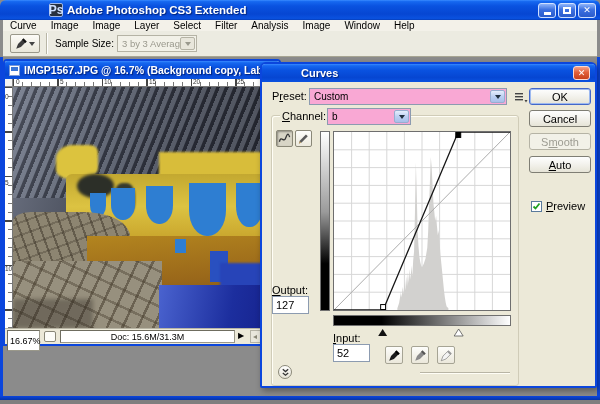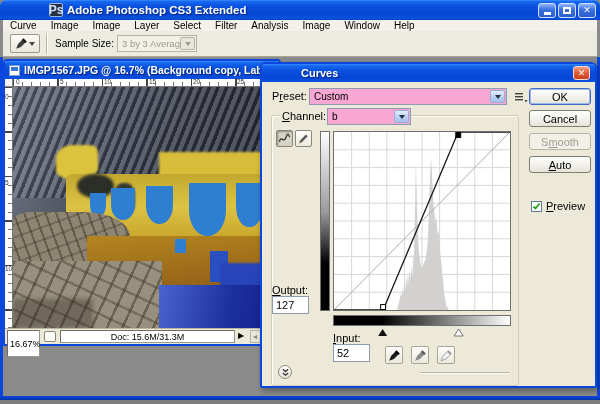--- a/index.html
+++ b/index.html
@@ -81,21 +81,21 @@
   .ph-brown{left:28%;top:62%;width:72%;height:23%;background:linear-gradient(175deg,#b3851f,#9a681a 70%,#8a5c18);}
   .bluerect{background:#2950c0;}
   .ph-botcob{left:0;top:72%;width:56%;height:28%;background:#97907e;
     background-image:repeating-linear-gradient(115deg,rgba(70,60,45,.55) 0 2.5px,transparent 2.5px 14px),
                      repeating-linear-gradient(25deg,rgba(70,60,45,.4) 0 2.5px,transparent 2.5px 16px);}
   .ph-puddle{left:55%;top:82%;width:45%;height:18%;background:linear-gradient(100deg,#4a63cf,#1c2e9e 60%,#15208a);}
   .ph-puddle2{left:78%;top:73%;width:22%;height:13%;background:#2744b8;filter:blur(1px);}
   .ph-shadow{left:0;top:88%;width:30%;height:12%;background:rgba(40,35,30,.35);filter:blur(2px);}
   .doc-status{position:absolute;left:0;bottom:0;right:0;height:16px;background:#ece9d8;border-top:1px solid #b8b5a5;font-size:9px;}
   .sunken{border:1px solid #9a988a;border-top-color:#6f6d60;border-left-color:#6f6d60;background:#fff;}
-  .zoom-box{position:absolute;left:2px;top:1px;width:33px;height:27px;display:flex;align-items:center;padding-left:2px;}
+  .zoom-box{position:absolute;left:2px;top:1px;width:33px;height:21px;display:flex;align-items:center;padding-left:2px;}
   .st-icon{position:absolute;left:39px;top:2px;width:12px;height:11px;border:1px solid #8a8878;background:#fdfdf8;border-radius:2px;}
   .doc-box{position:absolute;left:55px;top:1px;width:175px;height:13px;display:flex;align-items:center;justify-content:center;}
   .st-arrow{position:absolute;left:233px;top:2px;font-size:8px;color:#000;}
   .scroll-stub{position:absolute;left:245px;top:1px;width:29px;height:13px;background:#e9e7dc;border:1px solid #b5b3a5;
     display:flex;align-items:center;padding-left:2px;color:#8a8878;font-size:8px;}
   
   .dialog{position:absolute;left:260px;top:62px;width:337px;height:326px;border:2px solid #0b46dd;border-radius:6px 6px 2px 2px;background:#ece9d8;box-shadow:2px 3px 6px rgba(0,0,0,.35);}
   .dlg-titlebar{position:absolute;left:0;top:0;right:0;height:18px;border-radius:3px 3px 0 0;
     background:linear-gradient(180deg,#3a8bff 0%,#1668f0 10%,#0a52e0 35%,#0646d2 75%,#0a52e0 100%);
     display:flex;align-items:center;padding:0 5px;}

